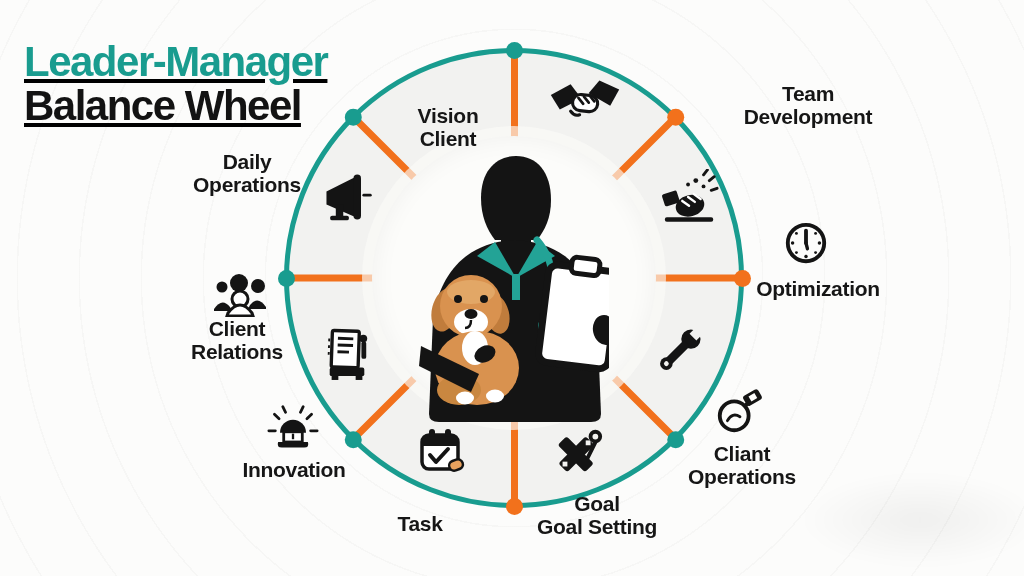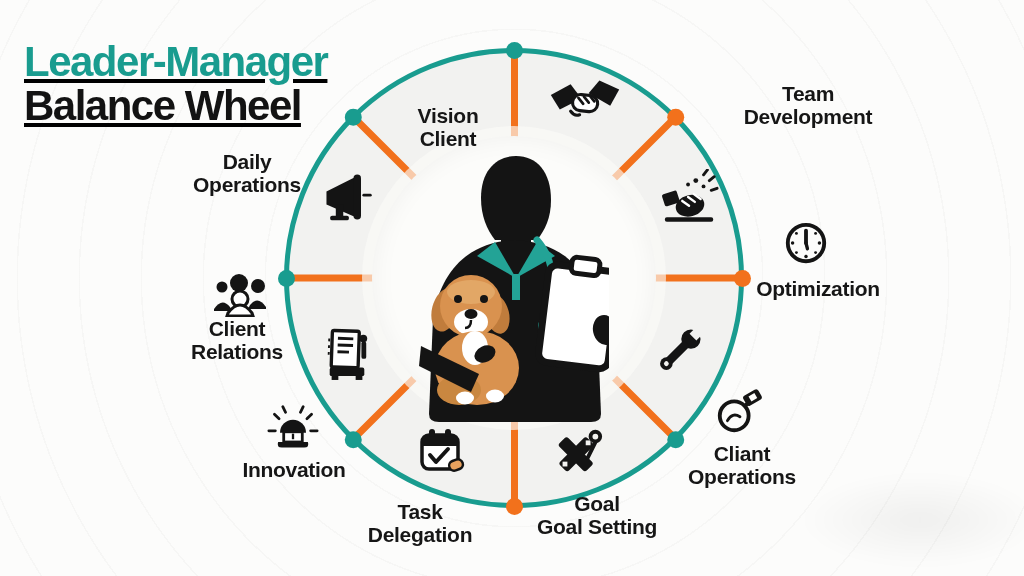--- a/index.html
+++ b/index.html
@@ -270,21 +270,20 @@
   <div class="lbl" id="lbl-client">
     <span>Client</span>
     <span>Relations</span>
   </div>
   <div class="lbl" id="lbl-innovation">
     <span>Innovation</span>
 
   </div>
   <div class="lbl" id="lbl-task">
     <span>Task</span>
-    <span>Delegation</span>
   </div>
   <div class="lbl" id="lbl-goal">
     <span>Goal</span>
     <span>Goal Setting</span>
   </div>
   <div class="lbl" id="lbl-cliant">
     <span>Cliant</span>
     <span>Operations</span>
   </div>
 

